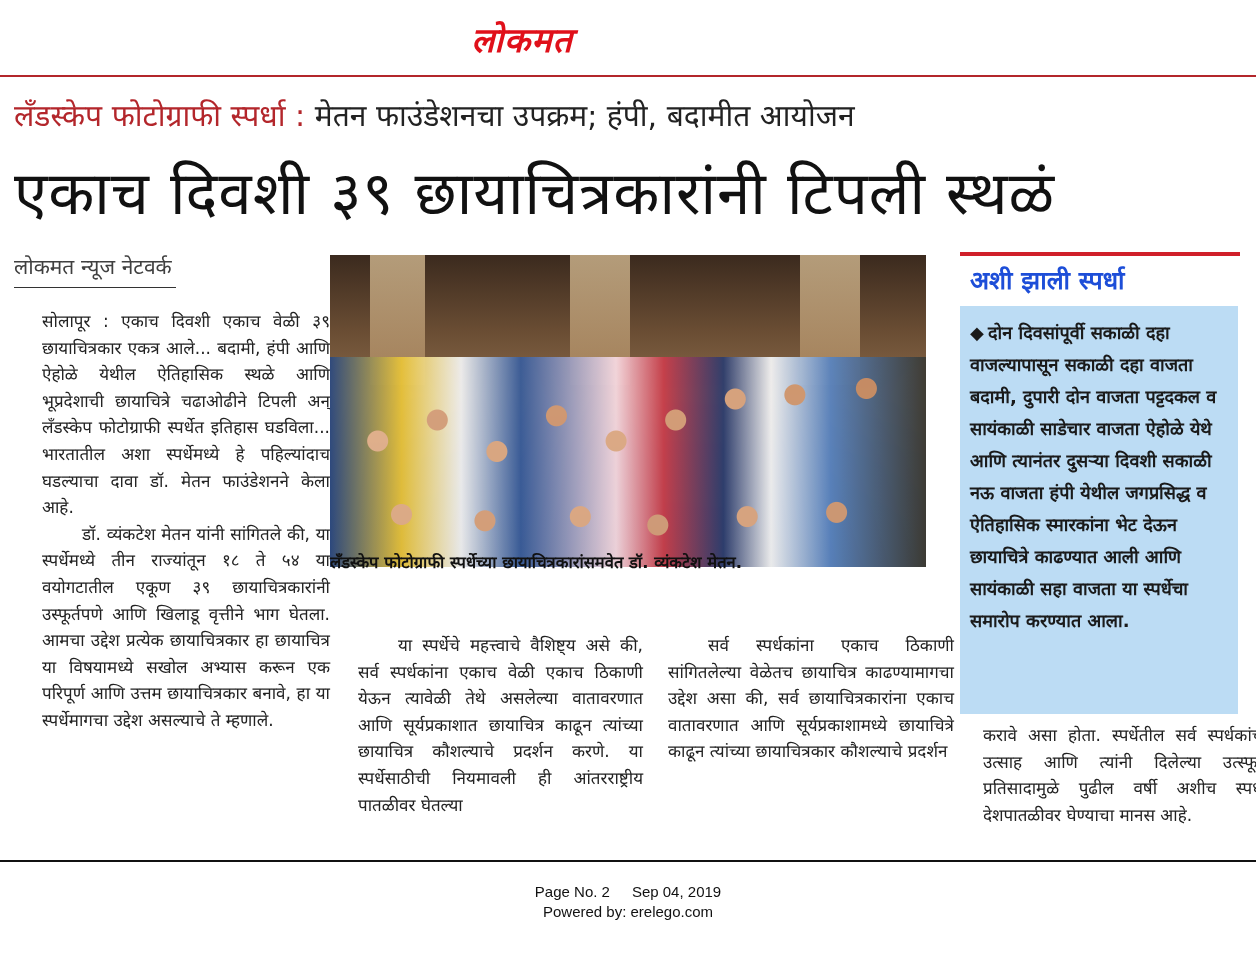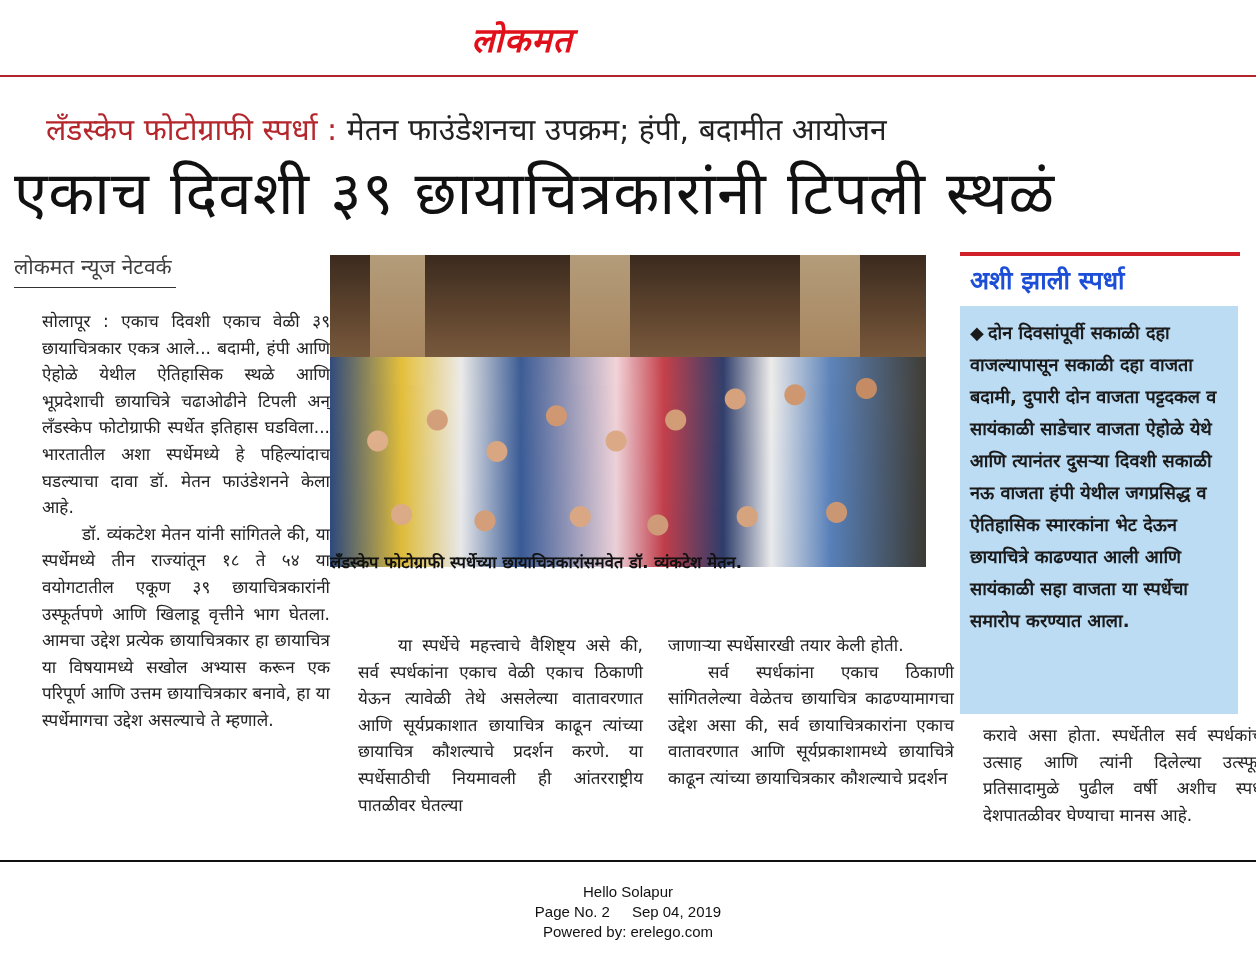--- a/index.html
+++ b/index.html
@@ -2,21 +2,21 @@
 <html><head>
 <meta charset="utf-8">
 <style>
   html, body { margin:0; padding:0; background:#ffffff; }
   body { width:1256px; height:955px; position:relative; overflow:hidden;
          font-family:"DejaVu Sans", "Liberation Sans", sans-serif; color:#1a1a1a; }
   .abs { position:absolute; }
   .logo { left:0; width:1044px; top:16px; text-align:center; font-size:34px; font-weight:bold;
           color:#e0101a; letter-spacing:1px; font-style:italic; }
   .top-rule { left:0; top:75px; width:1256px; height:2px; background:#b3262b; }
-  .kicker { left:14px; top:108px; font-size:30px; white-space:nowrap;margin-left:32px; }
+  .kicker { left:14px; top:94px; font-size:30px; white-space:nowrap; }
   .kicker .red { color:#b3262b; }
   .kicker .black { color:#222; }
   .headline { left:14px; top:150px; font-size:60px; white-space:nowrap; color:#111; letter-spacing:1px; }
   .byline { left:14px; top:252px; font-size:21px; color:#404040; }
   .byline-rule { left:14px; top:287px; width:162px; height:1px; background:#333; }
   .col { font-size:17px; line-height:26.6px; text-align:justify; color:#222;margin-left:28px; }
   .col p { margin:0; }
   .col .indent { text-indent:40px; }
   .col1 { left:14px; top:308px; width:288px; }
   .photo { left:330px; top:255px; width:596px; height:312px; overflow:hidden;
@@ -81,36 +81,34 @@
   <div class="pillar" style="left:470px;width:60px;"></div>
   <div class="people"></div>
 </div>
 <div class="abs caption">लँडस्केप फोटोग्राफी स्पर्धेच्या छायाचित्रकारांसमवेत डॉ. व्यंकटेश मेतन.</div>
 
 <div class="abs col col2">
   <p class="indent">या स्पर्धेचे महत्त्वाचे वैशिष्ट्य असे की, सर्व स्पर्धकांना एकाच वेळी एकाच ठिकाणी येऊन त्यावेळी तेथे असलेल्या वातावरणात आणि सूर्यप्रकाशात छायाचित्र काढून त्यांच्या छायाचित्र कौशल्याचे प्रदर्शन करणे. या स्पर्धेसाठीची नियमावली ही आंतरराष्ट्रीय पातळीवर घेतल्या</p>
 </div>
 
 <div class="abs col col3">
-  <p>जाणाऱ्या स्पर्धेसारखी तयार केली होती.</p>
   <p class="indent">सर्व स्पर्धकांना एकाच ठिकाणी सांगितलेल्या वेळेतच छायाचित्र काढण्यामागचा उद्देश असा की, सर्व छायाचित्रकारांना एकाच वातावरणात आणि सूर्यप्रकाशामध्ये छायाचित्रे काढून त्यांच्या छायाचित्रकार कौशल्याचे प्रदर्शन</p>
 </div>
 
 <div class="abs sidebar-rule"></div>
 <div class="abs sidebar-title">अशी झाली स्पर्धा</div>
 <div class="abs sidebar-box"></div>
 <div class="abs sidebar-text">
   <span class="bullet">◆</span><span>दोन दिवसांपूर्वी सकाळी दहा वाजल्यापासून सकाळी दहा वाजता बदामी, दुपारी दोन वाजता पट्टदकल व सायंकाळी साडेचार वाजता ऐहोळे येथे आणि त्यानंतर दुसऱ्या दिवशी सकाळी नऊ वाजता हंपी येथील जगप्रसिद्ध व ऐतिहासिक स्मारकांना भेट देऊन छायाचित्रे काढण्यात आली आणि सायंकाळी सहा वाजता या स्पर्धेचा समारोप करण्यात आला.</span>
 </div>
 
 <div class="abs col col4">
   <p>करावे असा होता. स्पर्धेतील सर्व स्पर्धकांचा उत्साह आणि त्यांनी दिलेल्या उत्स्फूर्त प्रतिसादामुळे पुढील वर्षी अशीच स्पर्धा देशपातळीवर घेण्याचा मानस आहे.</p>
 </div>
 
 <div class="abs bottom-rule"></div>
 
 <div class="abs footer">
-  <div>Hello Solapur</div>
   <div>
     <span>Page No. 2</span><span class="gap"></span><span>Sep 04, 2019</span>
   </div>
   <div>Powered by: erelego.com</div>
 </div>
 
 </body></html>

